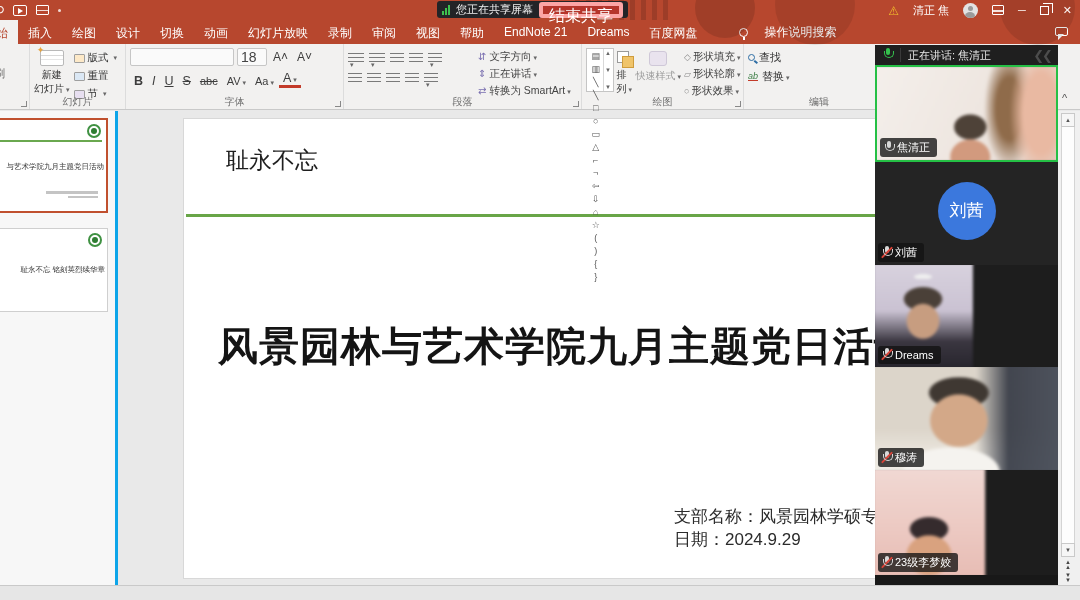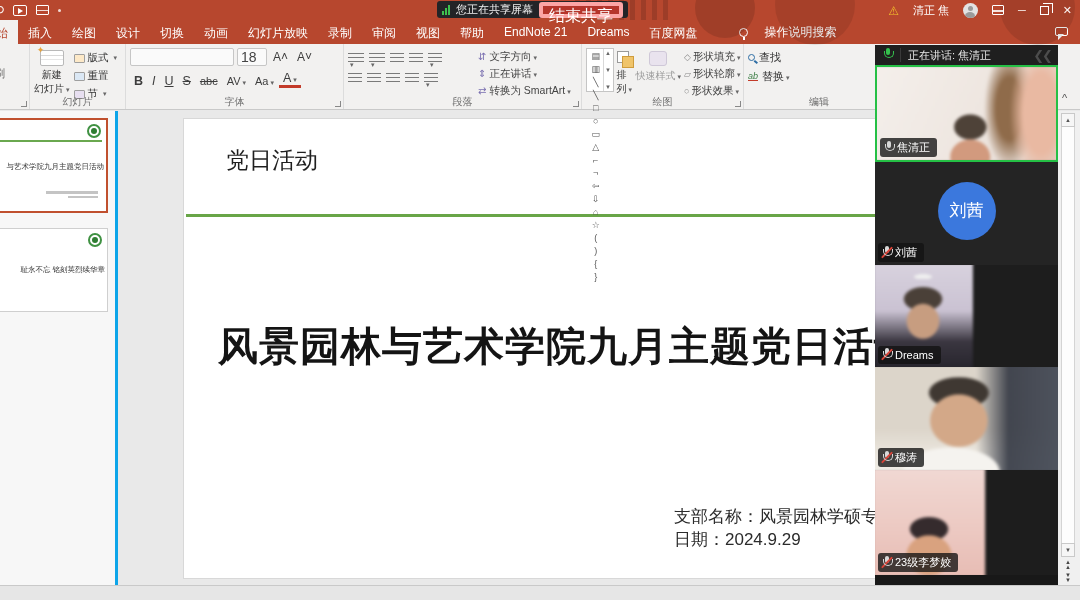--- a/index.html
+++ b/index.html
@@ -399,21 +399,21 @@
             <i></i>
           </div>
       </div>
       <div class="thumb thumb2">
         <span class="th-logo"></span>
         <div class="th-text">耻永不忘 铭刻英烈续华章</div>
       </div>
     </div>
 
     <div class="slide">
-      <div class="sl-header">党日活动</div>
+      <div class="sl-header">耻永不忘</div>
       <i class="sl-line"></i>
       <div class="sl-title">风景园林与艺术学院九月主题党日活动</div>
       <div class="sl-meta">
         <div>支部名称：风景园林学硕专业学生</div>
         <div>日期：2024.9.29</div>
       </div>
     </div>
   </div>
 
   <div class="rstrip"></div>

